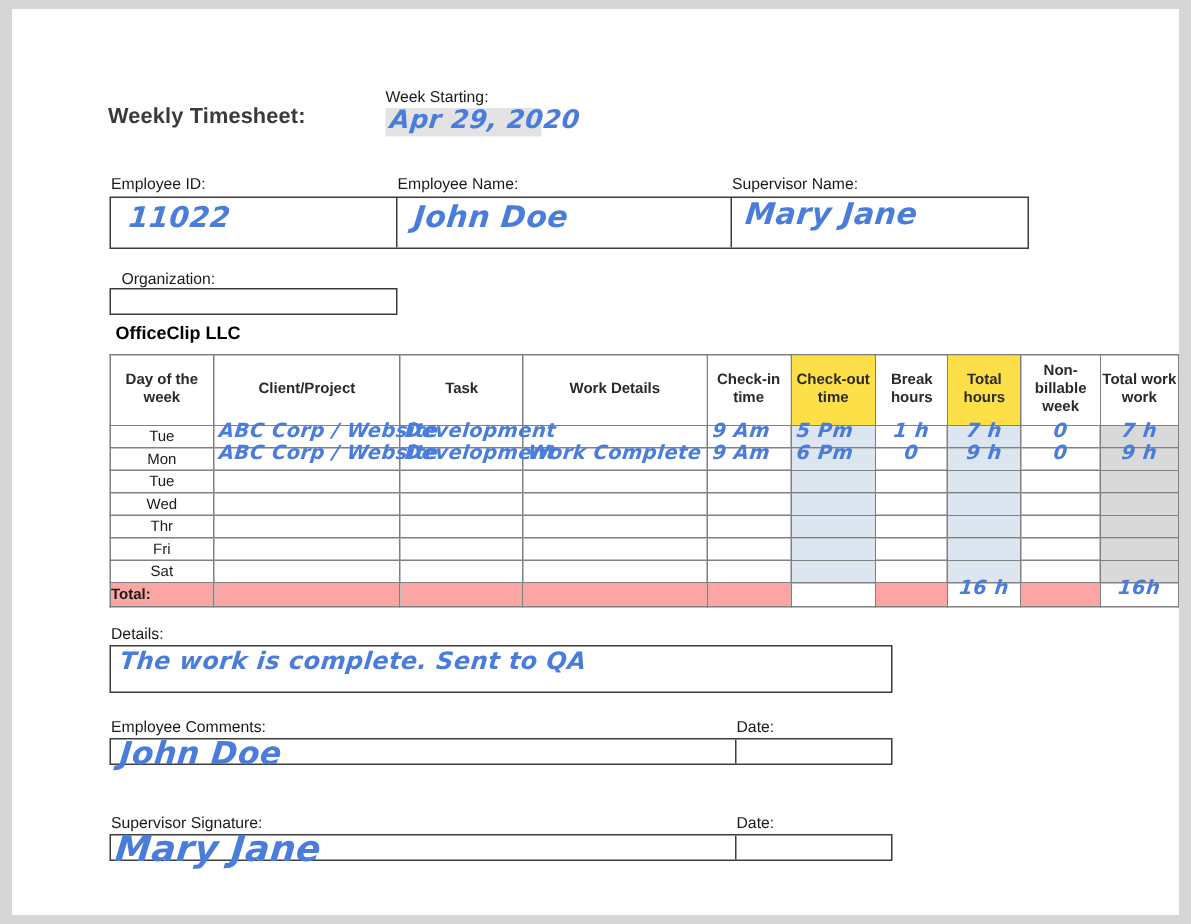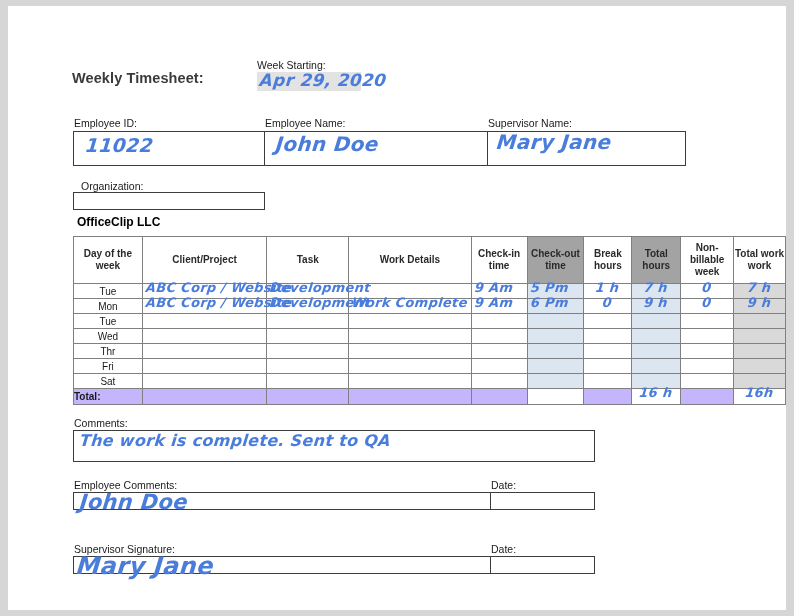--- a/index.html
+++ b/index.html
@@ -127,30 +127,30 @@
   }
   .tbl thead th {
     height: 46px;
     font-size: 10px;
     font-weight: 700;
     color: #2a2a2a;
     line-height: 12px;
     text-align: center;
     background: #ffffff;
   }
-  .tbl thead th.sh-blue { background: #a3a3a3; }
+  .tbl thead th.sh-blue { background: #fde047; }
   .tbl tbody td { height: 14px; }
   .tbl td.day {
     text-align: center;
     font-size: 10px;
     color: #1a1a1a;
   }
   td.sh-blue  { background: #dce6f1; }
   td.sh-gray  { background: #d9d9d9; }
-  .totrow td  { height: 15px; background: #c4b5fd; }
+  .totrow td  { height: 15px; background: #fca5a5; }
   .totrow td.sh-blue { background: #ffffff; }
   .totrow td.sh-gray { background: #ffffff; }
   .tot-lbl {
     font-size: 10px;
     font-weight: 700;
     color: #1a1a1a;
     padding-left: 3px;
   }
   .cellhand {
     position: absolute;
@@ -389,21 +389,21 @@
         <td>
           <span class="hand cellhand c"></span>
         </td>
         <td class="sh-gray">
           <span class="hand cellhand c">16h</span>
         </td>
       </tr>
     </tfoot>
   </table>
 
-  <div class="lbl cm-lbl">Comments:</div>
+  <div class="lbl cm-lbl">Details:</div>
   <div class="cm-box"></div>
   <div class="hand cm-val">The work is complete. Sent to QA</div>
 
   <div class="lbl sg-lbl-e">Employee Comments:</div>
   <div class="lbl sg-lbl-ed">Date:</div>
   <div class="sg-band sg-e">
     <div class="div"></div>
   </div>
   <div class="hand sgv-e">John Doe</div>
 

